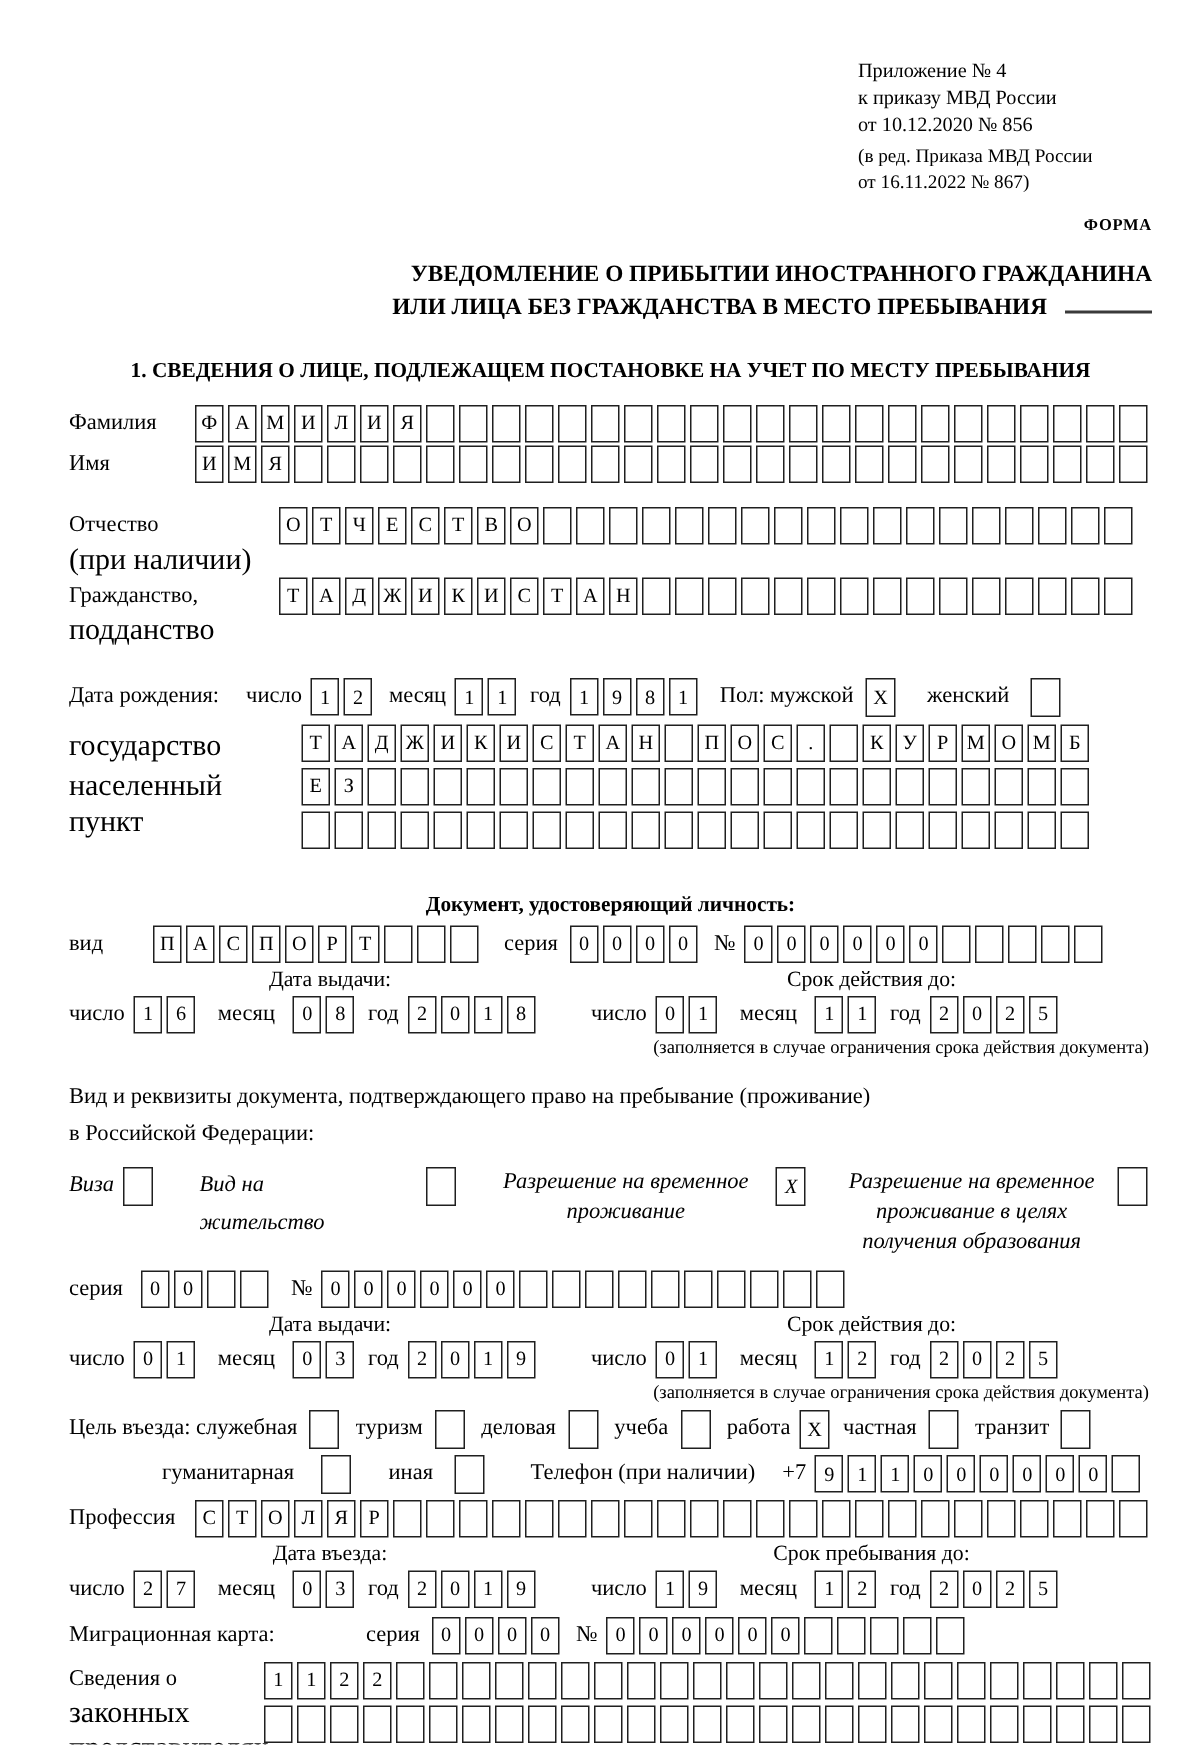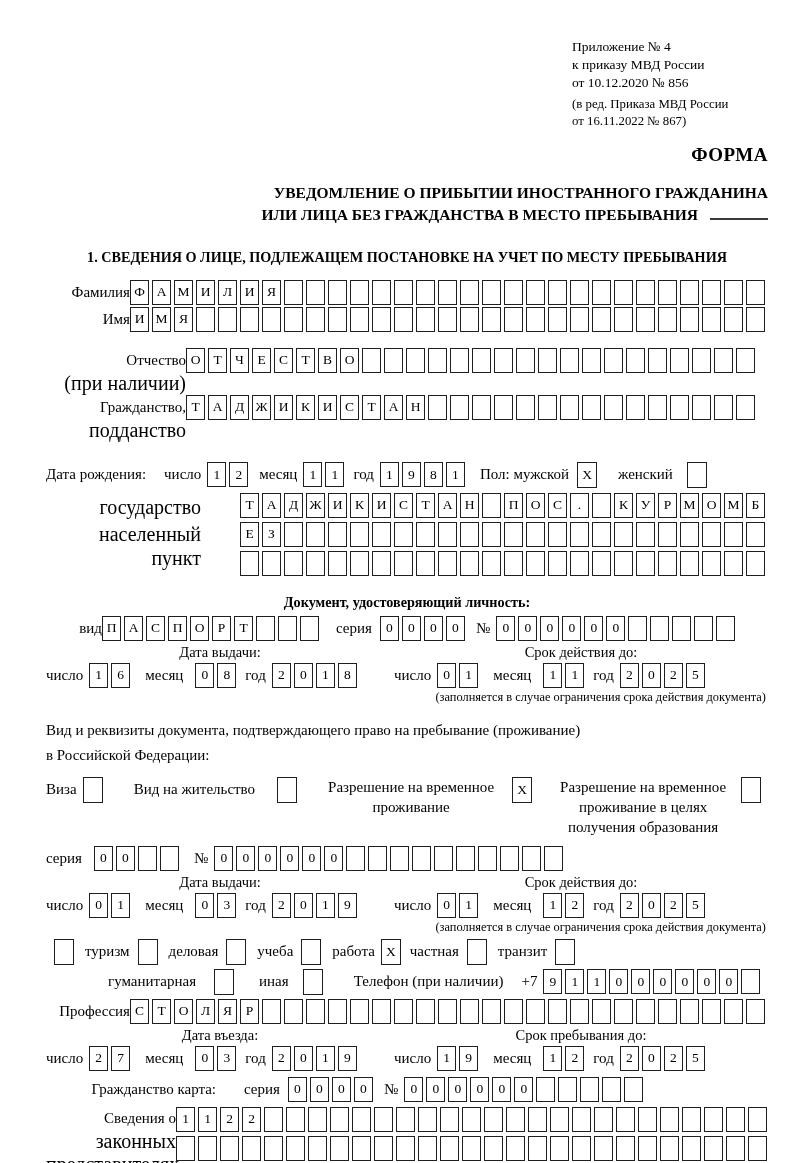--- a/index.html
+++ b/index.html
@@ -7,28 +7,28 @@
   body {
     width: 800px; height: 1163px;
     font-family: "Liberation Serif", "DejaVu Serif", serif;
     color: #000; font-size: 15px; position: relative; overflow: hidden;
   }
   .page { padding: 38px 32px 0 46px; }
 
   
   .appendix { margin-left: auto; width: 196px; font-size: 13.5px; line-height: 1.33; }
   .appendix .rev { font-size: 12.8px; margin-top: 4px; line-height: 1.33; }
-  .forma { text-align: right; font-weight: bold; font-size: 19px; margin-top: 14px; letter-spacing: .5px; }
+  .forma { text-align: right; font-weight: bold; font-size: 11px; margin-top: 14px; letter-spacing: .5px; }
 
   .title { text-align: right; font-weight: bold; font-size: 15.5px; line-height: 1.45; margin-top: 16px; }
   .title-underline { display: inline-block; width: 58px; border-bottom: 2.2px solid #3a3a3a; margin-left: 12px; height: 10px; }
   .section-heading { text-align: center; font-weight: bold; font-size: 14.2px; margin-top: 22px; margin-bottom: 14px; }
 
   
-  .row { display: flex; align-items: center; margin-bottom: 2px; text-align: right; }
+  .row { display: flex; align-items: center; margin-bottom: 2px; }
   .row.top { align-items: flex-start; }
   .cells { display: inline-flex; flex: none; }
   .cell {
     display: inline-flex; flex: none; align-items: center; justify-content: center;
     width: 19px; height: 25px; border: 1.6px solid #1f1f1f; margin-right: 3px;
     font-size: 13.5px; background: #fff;
   }
   .checkbox .cell { width: 20px; height: 26px; }
   .label-col { flex: none; }
   .lbl-line { line-height: 25px; }
@@ -42,32 +42,32 @@
   .ml6  { margin-left: 6px; }
   .ml8  { margin-left: 8px; }
   .ml12 { margin-left: 12px; }
   .ml14 { margin-left: 14px; }
   .ml18 { margin-left: 18px; }
   .ml22 { margin-left: 22px; }
   .ml28 { margin-left: 28px; }
   .lh25 { line-height: 25px; }
 
   
-  .doc-heading { text-align: center; font-weight: bold; font-size: 14.2px; margin: 14px 0 5px; }
+  .doc-heading { text-align: center; font-weight: bold; font-size: 14.2px; margin: 24px 0 5px; }
   .date-headers { display: flex; font-size: 14.5px; margin-top: 3px; }
   .dh-left { width: 348px; text-align: center; }
   .dh-right { flex: 1; text-align: center; }
   .date-row { display: flex; align-items: center; margin-top: 2px; }
   .dg { display: flex; align-items: center; }
   .dg-left { width: 348px; }
   .small-note { text-align: right; font-size: 12.4px; margin-top: 2px; padding-right: 2px; }
 
   .plain-line { line-height: 1.7; }
   .center-lbl { text-align: center; line-height: 1.35; }
-  .permit-row { display: flex; align-items: flex-start; margin-top: 8px; margin-bottom: 8px; }
+  .permit-row { display: flex; align-items: flex-start; margin-top: 8px; margin-bottom: 8px; font-style: italic; }
 </style>
 </head>
 <body>
 
 <div class="page">
 
   <div class="appendix">
     <div>Приложение № 4</div>
     <div>к приказу МВД России</div>
     <div>от 10.12.2020 № 856</div>
@@ -527,20 +527,21 @@
           <span class="cell">2</span>
           <span class="cell">0</span>
           <span class="cell">2</span>
           <span class="cell">5</span>
         </span>
     </div>
   </div>
   <div class="small-note">(заполняется в случае ограничения срока действия документа)</div>
 
   <div class="row" style="margin-top:4px">
+    <span class="lh25">Цель въезда: служебная</span>
     <span class="cells checkbox ml8">
         <span class="cell"></span>
       </span>
     <span class="ml8">туризм</span>
     <span class="cells checkbox ml8">
         <span class="cell"></span>
       </span>
     <span class="ml8">деловая</span>
     <span class="cells checkbox ml8">
         <span class="cell"></span>
@@ -662,21 +663,21 @@
       <span class="cells ml6">
           <span class="cell">2</span>
           <span class="cell">0</span>
           <span class="cell">2</span>
           <span class="cell">5</span>
         </span>
     </div>
   </div>
 
   <div class="row" style="margin-top:6px">
-    <div class="label-col w170 lh25">Гражданство карта:</div>
+    <div class="label-col w170 lh25">Миграционная карта:</div>
     <span class="ml28">серия</span>
     <span class="cells ml8">
         <span class="cell">0</span>
         <span class="cell">0</span>
         <span class="cell">0</span>
         <span class="cell">0</span>
       </span>
     <span class="ml8">№</span>
     <span class="cells ml6">
         <span class="cell">0</span>

